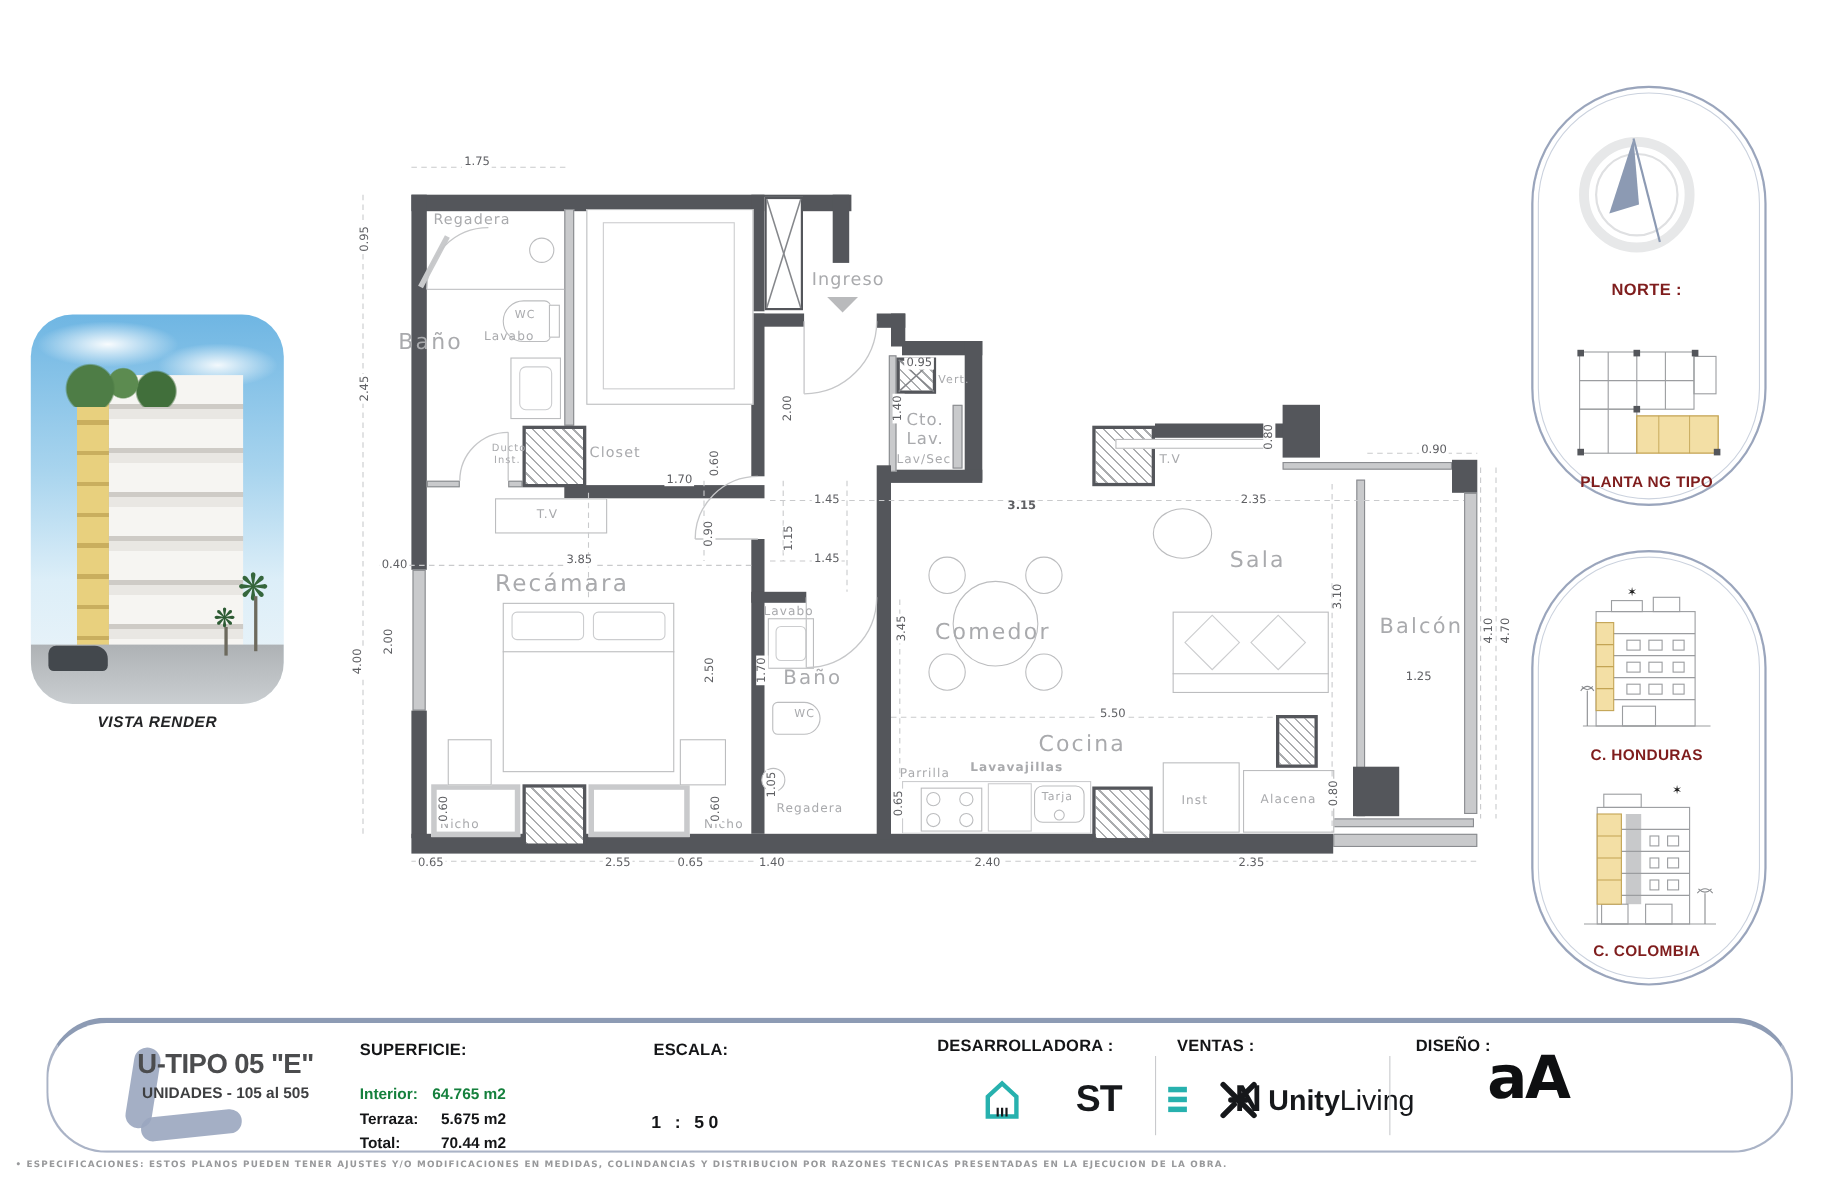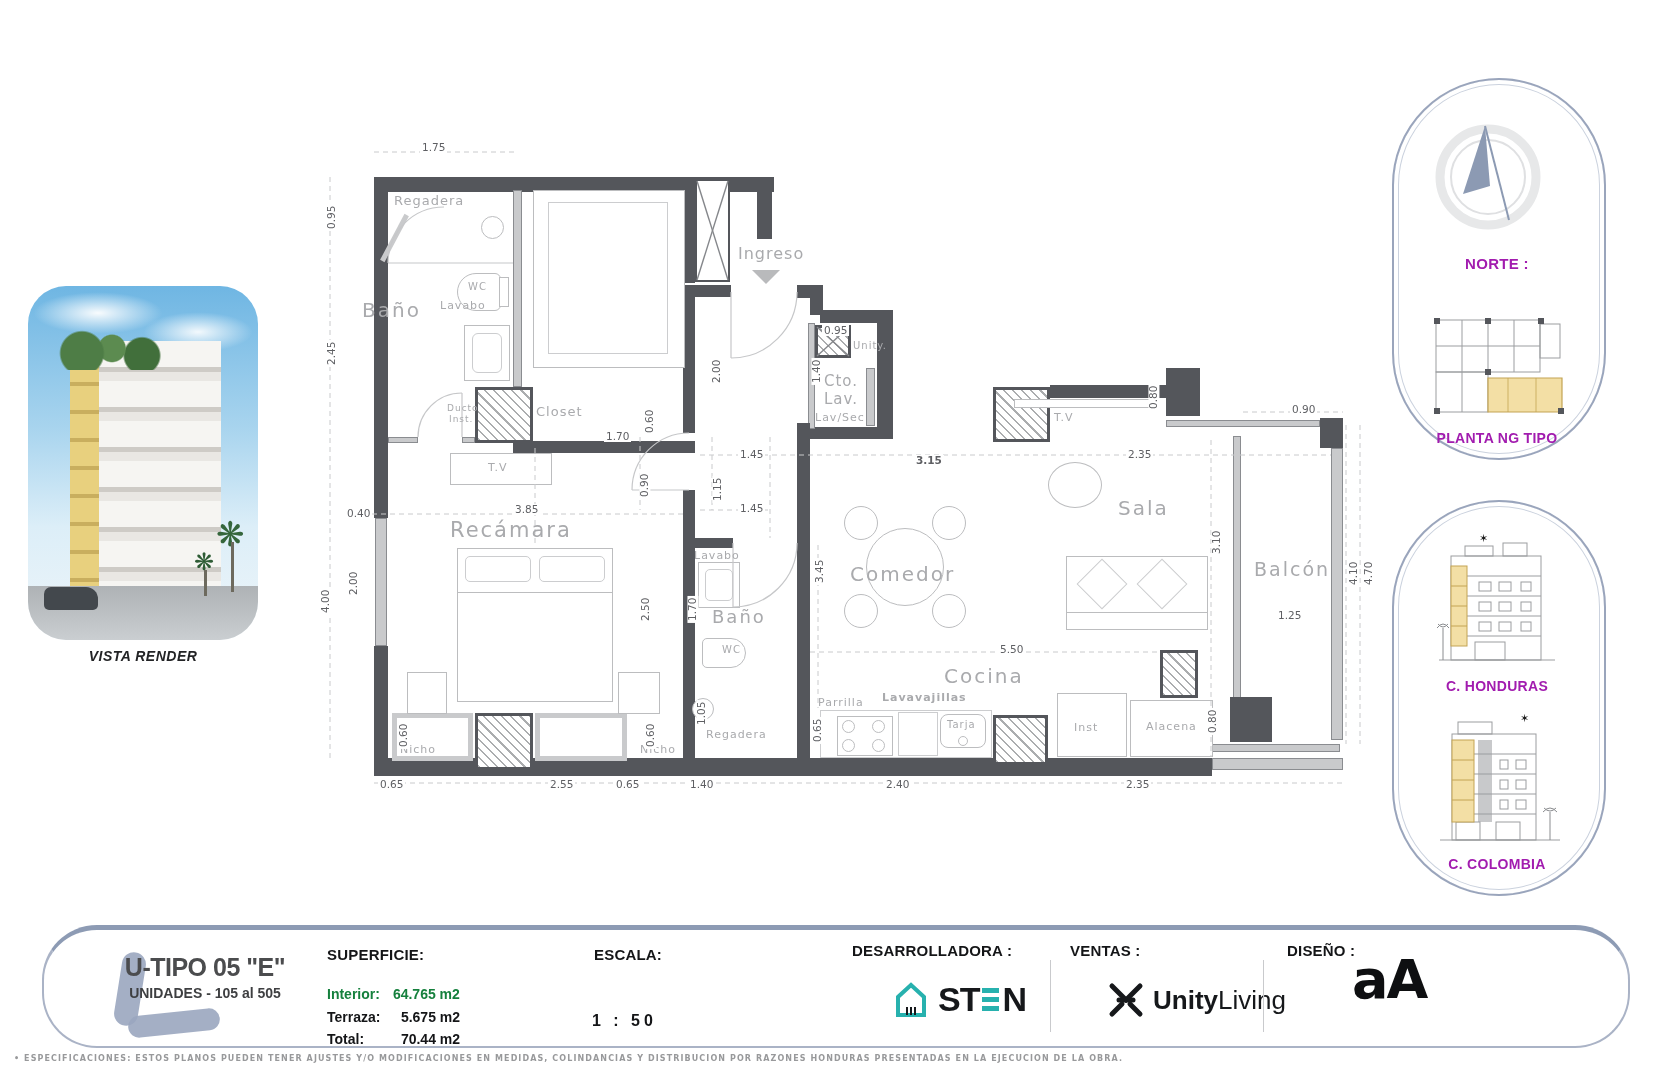--- a/index.html
+++ b/index.html
@@ -15,21 +15,21 @@
   .furnl{position:absolute;box-sizing:border-box;border:1px solid #CCCDCF;background:#fff;}
   .round{border-radius:50%;}
   .dim{position:absolute;font-size:10.5px;color:#5E5F63;background:#fff;padding:0 2px;line-height:1;white-space:nowrap;}
   .dim.v{transform:rotate(-90deg);transform-origin:center;}
   .rlabel{position:absolute;color:#A9AAAD;line-height:1;white-space:nowrap;letter-spacing:1px;}
   .big{letter-spacing:2px;}
   
   .pill{position:absolute;background:#fff;border:2px solid #9AA5BC;border-radius:110px;
         box-shadow:inset 0 0 0 4px #fff, inset 0 0 0 5px #CBD2DE;}
   .pillcap{position:absolute;font-family:"Liberation Sans",sans-serif;font-weight:bold;
-           color:#a21caf;text-align:center;letter-spacing:0.3px;}
+           color:#7f1d1d;text-align:center;letter-spacing:0.3px;}
   
   .tbar{position:absolute;left:42px;top:925px;width:1588px;height:123px;background:#fff;
         border:2px solid #AAB3C6;border-top:5px solid #8D9BB4;border-radius:55px;box-sizing:border-box;}
   .tlabel{position:absolute;font-family:"Liberation Sans",sans-serif;font-weight:bold;
           color:#141517;font-size:15px;letter-spacing:0.2px;white-space:nowrap;}
   .tdiv{position:absolute;width:1px;background:#C9CACD;}
   .sten-bar{display:inline-block;width:17px;height:5px;background:#27B1AE;margin:2px 0;}
   
   .wmark{position:absolute;left:2px;top:1006px;font-size:37px;font-weight:400;letter-spacing:0.5px;
          color:rgba(255,255,255,0.4);-webkit-text-stroke:1.3px #8F9092;white-space:nowrap;}
@@ -207,21 +207,21 @@
   <span class="rlabel" style="left:468px;top:282px;font-size:10px;">WC</span>
   <span class="rlabel" style="left:440px;top:300px;font-size:11px;">Lavabo</span>
   <span class="rlabel" style="left:447px;top:404px;font-size:9px;">Ducto</span>
   <span class="rlabel" style="left:449px;top:415px;font-size:9px;">Inst.</span>
   <span class="rlabel" style="left:536px;top:405px;font-size:13px;">Closet</span>
   <span class="rlabel" style="left:488px;top:462px;font-size:11px;">T.V</span>
   <span class="rlabel big" style="left:450px;top:520px;font-size:21px;">Recámara</span>
   <span class="rlabel" style="left:400px;top:744px;font-size:11px;">Nicho</span>
   <span class="rlabel" style="left:640px;top:744px;font-size:11px;">Nicho</span>
   <span class="rlabel" style="left:738px;top:246px;font-size:16px;">Ingreso</span>
-  <span class="rlabel" style="left:853px;top:341px;font-size:10px;">Unity.</span>
+  <span class="rlabel" style="left:853px;top:341px;font-size:10px;">Vert.</span>
   <span class="rlabel" style="left:824px;top:374px;font-size:15px;">Cto.</span>
   <span class="rlabel" style="left:824px;top:392px;font-size:15px;">Lav.</span>
   <span class="rlabel" style="left:815px;top:412px;font-size:11px;">Lav/Sec</span>
   <span class="rlabel" style="left:694px;top:550px;font-size:11px;">Lavabo</span>
   <span class="rlabel big" style="left:712px;top:608px;font-size:18px;">Baño</span>
   <span class="rlabel" style="left:722px;top:645px;font-size:10px;">WC</span>
   <span class="rlabel" style="left:706px;top:729px;font-size:11px;">Regadera</span>
   <span class="rlabel" style="left:1054px;top:412px;font-size:11px;">T.V</span>
   <span class="rlabel big" style="left:1118px;top:498px;font-size:20px;">Sala</span>
   <span class="rlabel big" style="left:850px;top:564px;font-size:20px;">Comedor</span>
@@ -386,21 +386,21 @@
   <div class="abs" style="left:327px;top:1031px;font-family:'Liberation Sans',sans-serif;font-weight:bold;font-size:14px;color:#141517;">
     <span style="display:inline-block;width:62px;">Total:</span>
     <span style="padding-left:8px;">70.44  m2</span>
   </div>
 
   <div class="tlabel" style="left:594px;top:946px;">ESCALA:</div>
   <div class="abs" style="left:592px;top:1012px;font-family:'Liberation Sans',sans-serif;font-weight:bold;font-size:16px;color:#141517;letter-spacing:4px;">1 : 50</div>
 
   <div class="tlabel" style="left:852px;top:942px;">DESARROLLADORA :</div>
 
-  <div class="abs" style="left:890px;top:978px;height:42px;display:flex;align-items:center;">
+  <div class="abs" style="left:890px;top:978px;height:42px;display:flex;align-items:center;gap:40px;">
     <svg width="42" height="40" style="margin-right:6px;">
       <polygon points="8,36 8,18 21,6 34,18 34,36" fill="none" stroke="#27B1AE" stroke-width="4"></polygon>
       <g stroke="#16181B" stroke-width="2">
           <line x1="17" y1="36" x2="17" y2="28"></line>
           <line x1="21" y1="36" x2="21" y2="28"></line>
           <line x1="25" y1="36" x2="25" y2="28"></line>
         </g>
     </svg>
     <span style="font-family:'Liberation Sans',sans-serif;font-weight:bold;font-size:34px;color:#16181B;letter-spacing:-1px;">ST</span>
     <span style="display:inline-flex;flex-direction:column;margin:0 3px;">
@@ -427,15 +427,15 @@
     </svg>
     <span style="font-family:'Liberation Sans',sans-serif;font-weight:bold;font-size:26px;color:#16181B;">Unity</span>
       <span style="font-family:'Liberation Sans',sans-serif;font-weight:400;font-size:26px;color:#16181B;">Living</span>
   </div>
 
   <div class="tdiv" style="left:1263px;top:960px;height:72px;"></div>
 
   <div class="tlabel" style="left:1287px;top:942px;">DISEÑO :</div>
   <div class="abs" style="left:1352px;top:948px;font-family:'DejaVu Sans',sans-serif;font-weight:800;font-size:54px;color:#0E0F11;letter-spacing:-2px;">aA</div>
 
-  <div class="fineprint">• ESPECIFICACIONES:  ESTOS  PLANOS  PUEDEN  TENER  AJUSTES  Y/O  MODIFICACIONES  EN  MEDIDAS, COLINDANCIAS Y DISTRIBUCION POR  RAZONES  HONDURAS  PRESENTADAS  EN LA EJECUCION DE LA OBRA.</div>
+  <div class="fineprint">• ESPECIFICACIONES:  ESTOS  PLANOS  PUEDEN  TENER  AJUSTES  Y/O  MODIFICACIONES  EN  MEDIDAS, COLINDANCIAS Y DISTRIBUCION POR  RAZONES  TECNICAS  PRESENTADAS  EN LA EJECUCION DE LA OBRA.</div>
 
 </div>
 
 </body></html>

